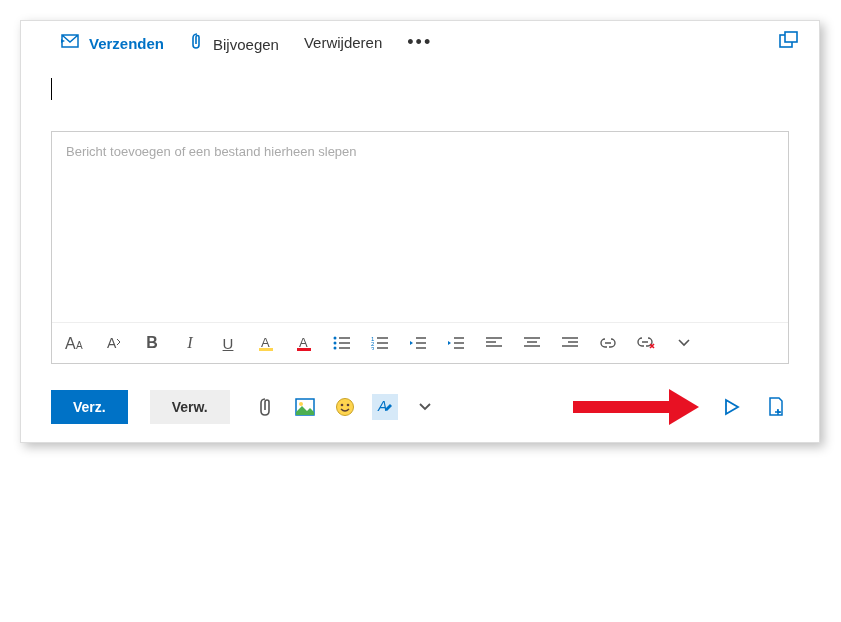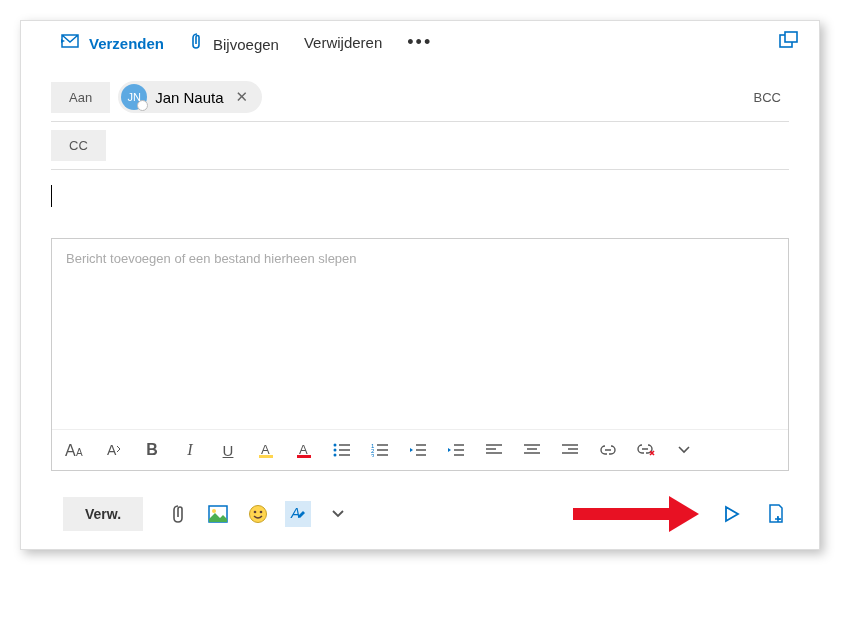--- a/index.html
+++ b/index.html
@@ -143,34 +143,20 @@
     </div>
     <div class="spacer"></div>
     <div class="popout-icon">
       <svg width="20" height="18" viewBox="0 0 20 18">
           <rect x="1" y="4" width="12" height="12" fill="none" stroke="#0072c6" stroke-width="1.6"></rect>
           <rect x="6" y="1" width="12" height="10" fill="#fff" stroke="#0072c6" stroke-width="1.6"></rect>
         </svg>
     </div>
   </div>
 
-  <div class="recipients">
-    <div class="row">
-      <button class="field-label">Aan</button>
-      <div class="chip">
-        <div class="avatar">JN</div>
-        <span>Jan Nauta</span>
-        <span class="chip-x">✕</span>
-      </div>
-      <span class="bcc">BCC</span>
-    </div>
-    <div class="row">
-      <button class="field-label">CC</button>
-    </div>
-  </div>
 
   <div class="subject-wrap">
     <span class="cursor-line"></span>
   </div>
 
   <div class="editor-box">
     <div class="body-area">
       <span>Bericht toevoegen of een bestand hierheen slepen</span>
     </div>
     <div class="fmt-toolbar">
@@ -277,20 +263,21 @@
       </div>
       <div class="fmt-btn">
         <svg width="12" height="8" viewBox="0 0 12 8">
             <path d="M1 1 L6 6 L11 1" fill="none" stroke="#555" stroke-width="1.6"></path>
           </svg>
       </div>
     </div>
   </div>
 
   <div class="bottom-row">
+    <button class="btn-primary">Verz.</button>
     <button class="btn-secondary">Verw.</button>
     <div class="bottom-icons">
       <div class="b-icon">
         <svg width="16" height="20" viewBox="0 0 16 20">
             <path d="M8 2 C5 2 4 4 4 6 L4 14 C4 16 5 18 8 18 C11 18 12 16 12 14 L12 5 C12 4 11 3 10 3 C9 3 8 4 8 5 L8 13" fill="none" stroke="#555" stroke-width="1.6"></path>
           </svg>
       </div>
       <div class="b-icon">
         <svg width="20" height="18" viewBox="0 0 20 18">
             <rect x="1" y="1" width="18" height="16" fill="none" stroke="#0072c6" stroke-width="1.5"></rect>

